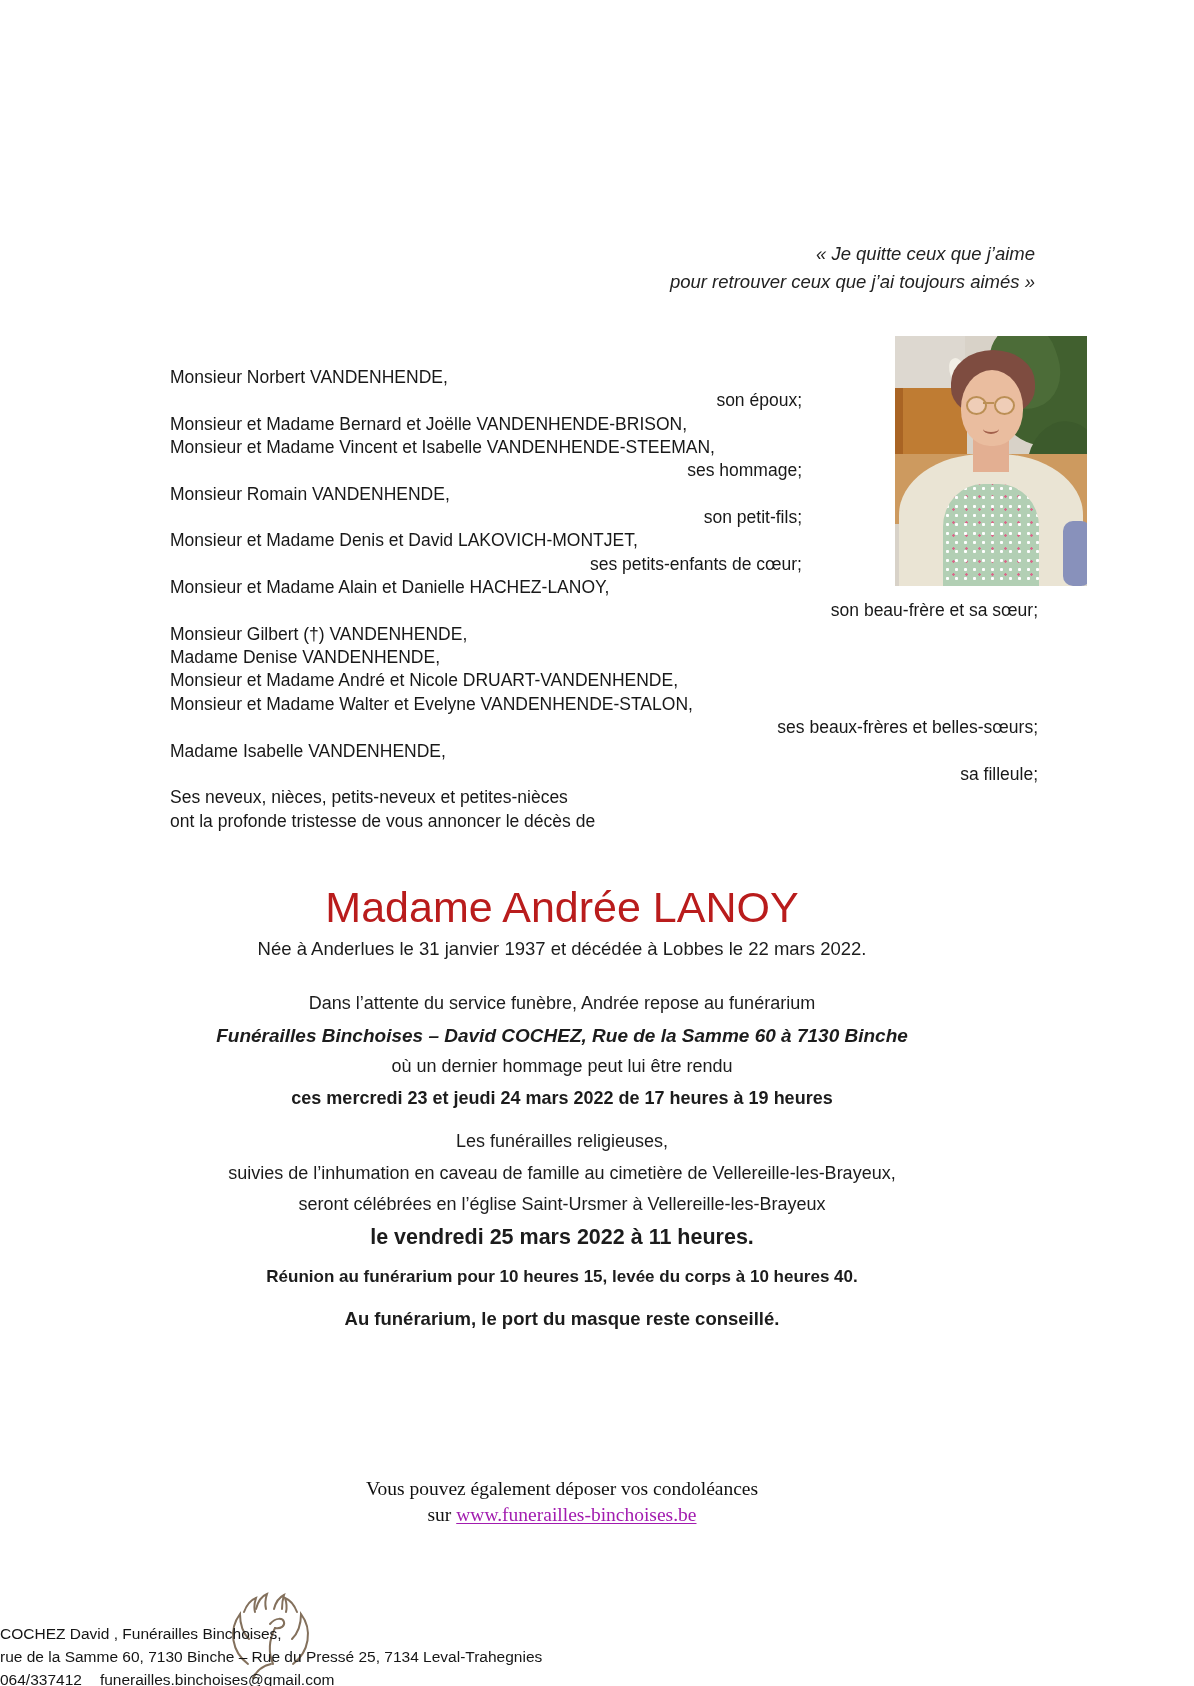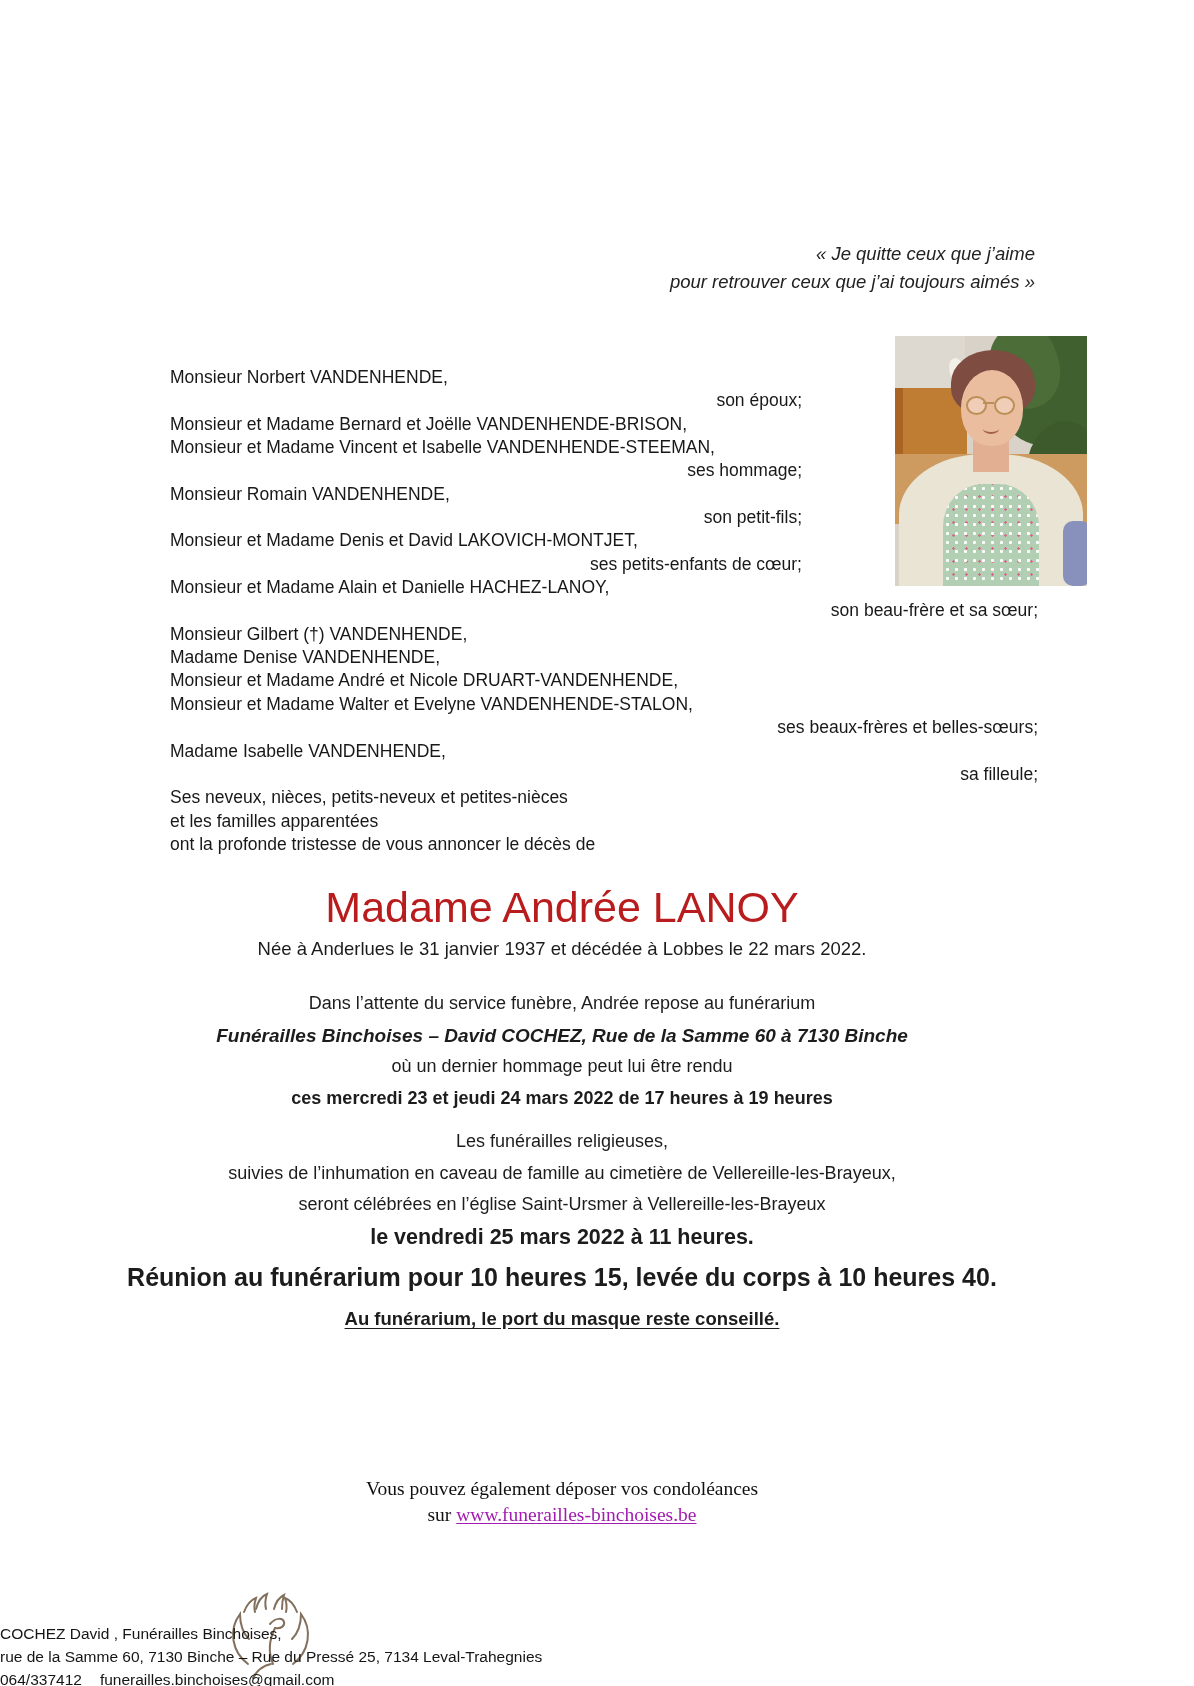--- a/index.html
+++ b/index.html
@@ -43,23 +43,23 @@
   .rel-far{text-align:right;padding-right:4px;}
   
   .cblock{left:0;width:1124px;text-align:center;}
   .title{top:880px;font-size:43px;line-height:54px;color:#b91c1c;}
   .birth{top:938px;font-size:18.5px;}
   .wake{top:988px;font-size:18px;line-height:31.5px;}
   .funeral{top:1126px;font-size:18px;line-height:31.5px;}
   .bold{font-weight:700;text-align:center;}
   .bolditalic{font-weight:700;font-style:italic;font-size:19px;}
   .bigbold{font-weight:700;font-size:21.5px;line-height:33px;}
-  .medbold{font-weight:700;font-size:25px;line-height:30px;margin-top:8px;}
+  .medbold{font-weight:700;font-size:17px;line-height:30px;margin-top:8px;}
   .mask{top:1308px;font-weight:700;font-size:18.5px;}
-  .mask span{text-decoration:underline;text-underline-offset:3px;}
+  .mask span{text-underline-offset:3px;}
   .condolences{top:1476px;font-family:"Liberation Serif",serif;font-size:19.5px;line-height:26px;color:#111;}
   .condo-link{text-decoration:underline;text-underline-offset:2px;color:#a21caf;cursor:pointer;text-align:center;}
   
   .footer-text{top:1623px;left:0;width:1170px;text-align:left;font-size:15.5px;line-height:22.8px;color:#151515;}
   .footer-email{margin-left:18px;}
   .logo{left:218px;top:1590px;width:105px;height:92px;}
 </style>
 </head>
 <body>
 
@@ -101,21 +101,20 @@
   <div class="fam-line">Monsieur et Madame Alain et Danielle HACHEZ-LANOY,</div>
   <div class="fam-line rel-far">son beau-frère et sa sœur;</div>
   <div class="fam-line">Monsieur Gilbert (†) VANDENHENDE,</div>
   <div class="fam-line">Madame Denise VANDENHENDE,</div>
   <div class="fam-line">Monsieur et Madame André et Nicole DRUART-VANDENHENDE,</div>
   <div class="fam-line">Monsieur et Madame Walter et Evelyne VANDENHENDE-STALON,</div>
   <div class="fam-line rel-far">ses beaux-frères et belles-sœurs;</div>
   <div class="fam-line">Madame Isabelle VANDENHENDE,</div>
   <div class="fam-line rel-far">sa filleule;</div>
   <div class="fam-line">Ses neveux, nièces, petits-neveux et petites-nièces</div>
-  <div class="fam-line">et les familles apparentées</div>
   <div class="fam-line">ont la profonde tristesse de vous annoncer le décès de</div>
 </div>
 
 <div class="abs cblock title">Madame Andrée LANOY</div>
 <div class="abs cblock birth">Née à Anderlues le 31 janvier 1937 et décédée à Lobbes le 22 mars 2022.</div>
 
 <div class="abs cblock wake">
   <div>Dans l’attente du service funèbre, Andrée repose au funérarium</div>
   <div class="bolditalic">Funérailles Binchoises – David COCHEZ, Rue de la Samme 60 à 7130 Binche</div>
   <div>où un dernier hommage peut lui être rendu</div>

